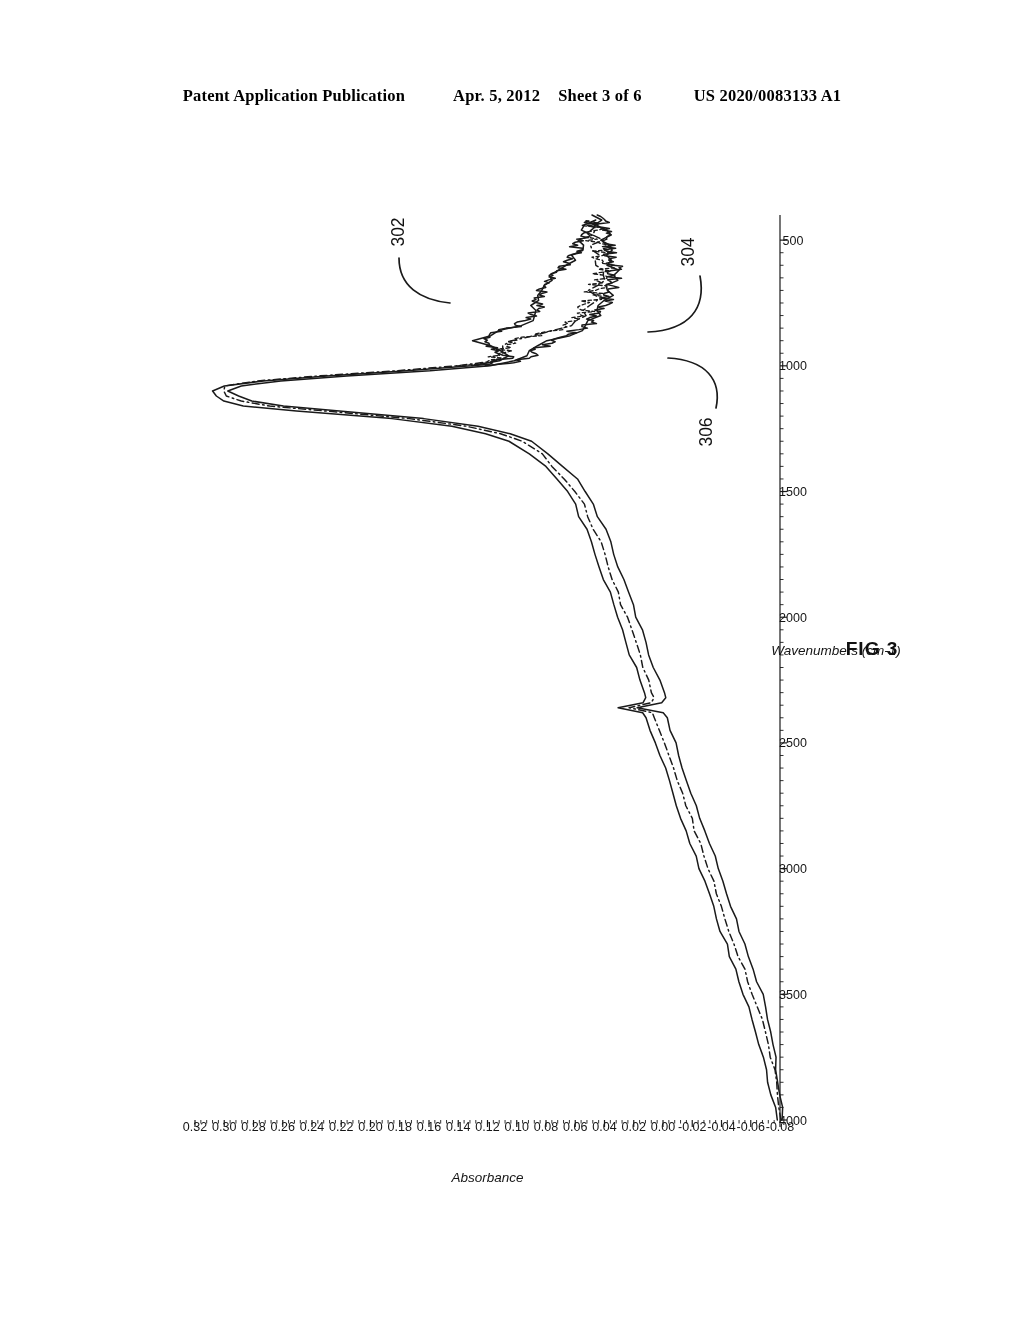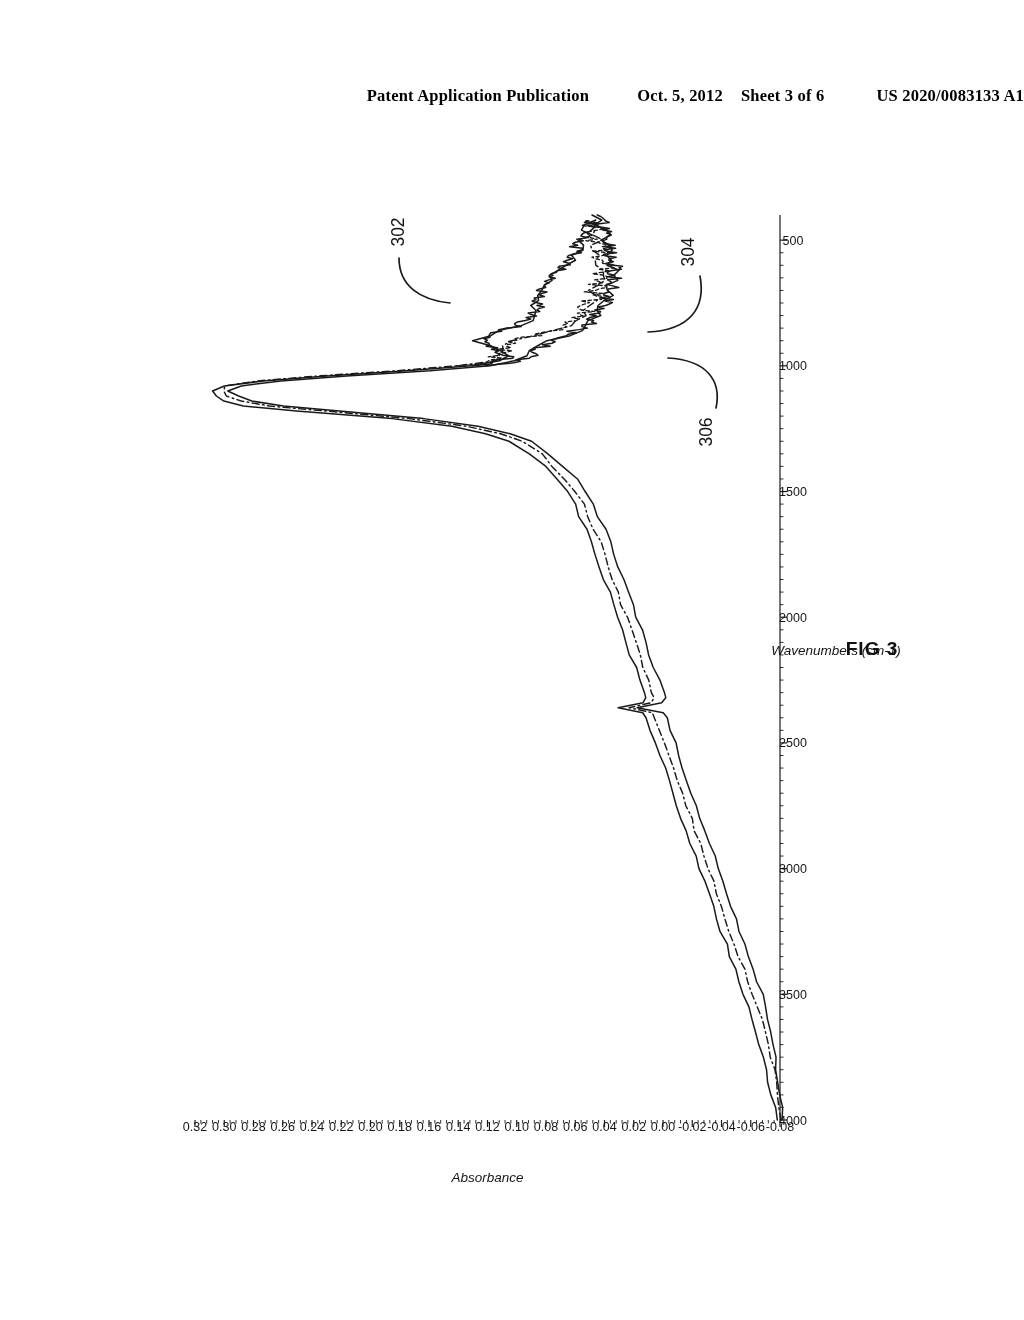--- a/index.html
+++ b/index.html
@@ -10,21 +10,21 @@
     color:#000;
     position:relative;
     overflow:hidden;
   }
 
   
   .pat-header{
     position:absolute;
     top:86px; left:0; width:1024px;
     display:flex;
-    justify-content:flex-end;
+    justify-content:center;
     align-items:baseline;
     font-family:"Liberation Serif", serif;
     font-weight:bold;
     font-size:16.5px;
     letter-spacing:.2px;
     white-space:nowrap;
   }
   .pat-header .seg{display:inline-block;}
   .gap-a{width:48px;}
   .gap-b{width:18px;}
@@ -77,21 +77,21 @@
     fill:#111;
     letter-spacing:1px;
   }
 </style>
 </head>
 <body>
 
 <div class="pat-header">
   <span class="seg">Patent Application Publication</span>
   <span class="gap-a"></span>
-  <span class="seg">Oct. 5, 2012</span>
+  <span class="seg">Apr. 5, 2012</span>
   <span class="gap-b"></span>
   <span class="seg">Sheet 3 of 6</span>
   <span class="gap-c"></span>
   <span class="seg">US 2020/0083133 A1</span>
 </div>
 
 <div id="figure">
   <svg width="1024" height="1320" viewBox="0 0 1024 1320" xmlns="http://www.w3.org/2000/svg">
     <g id="plot-root">
         <g transform="translate(195,1120) rotate(-90)">

